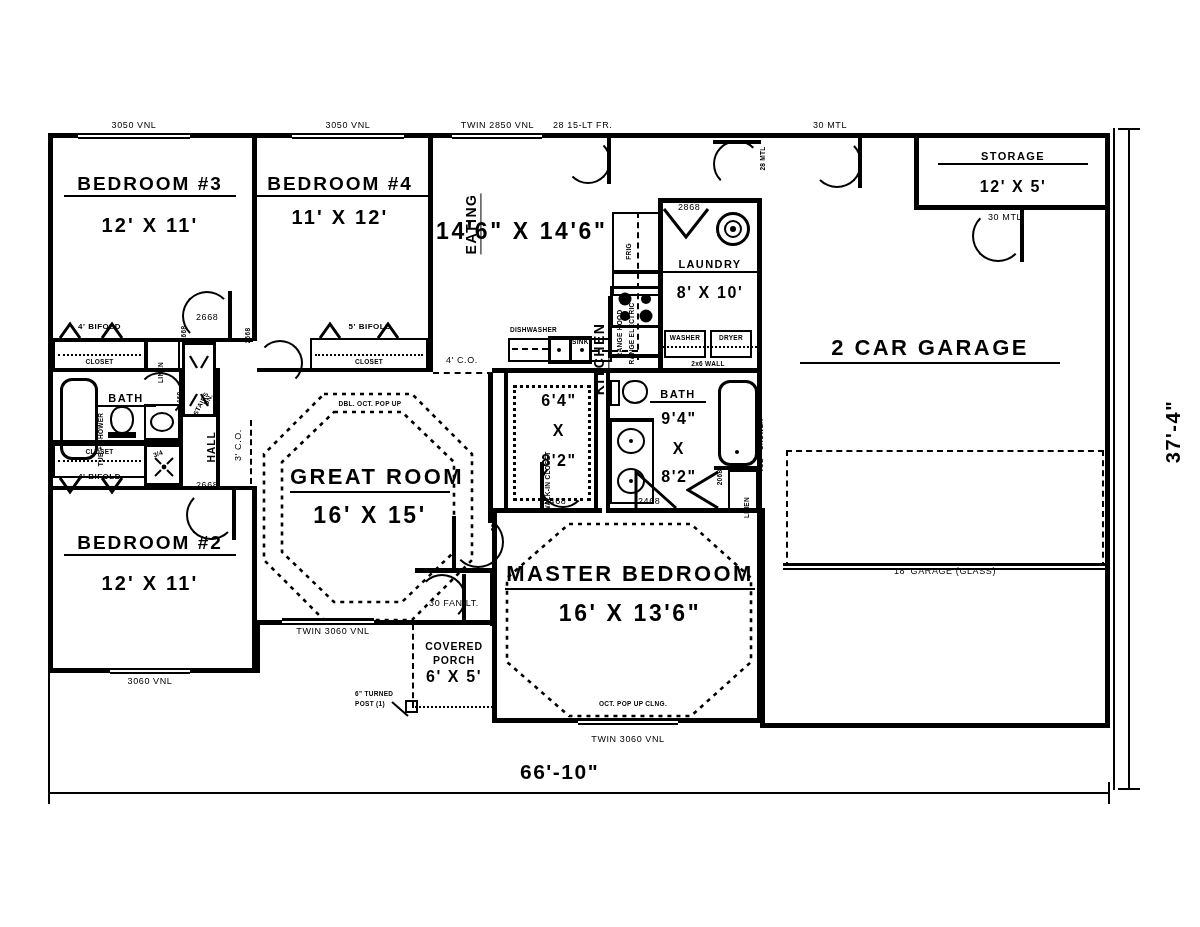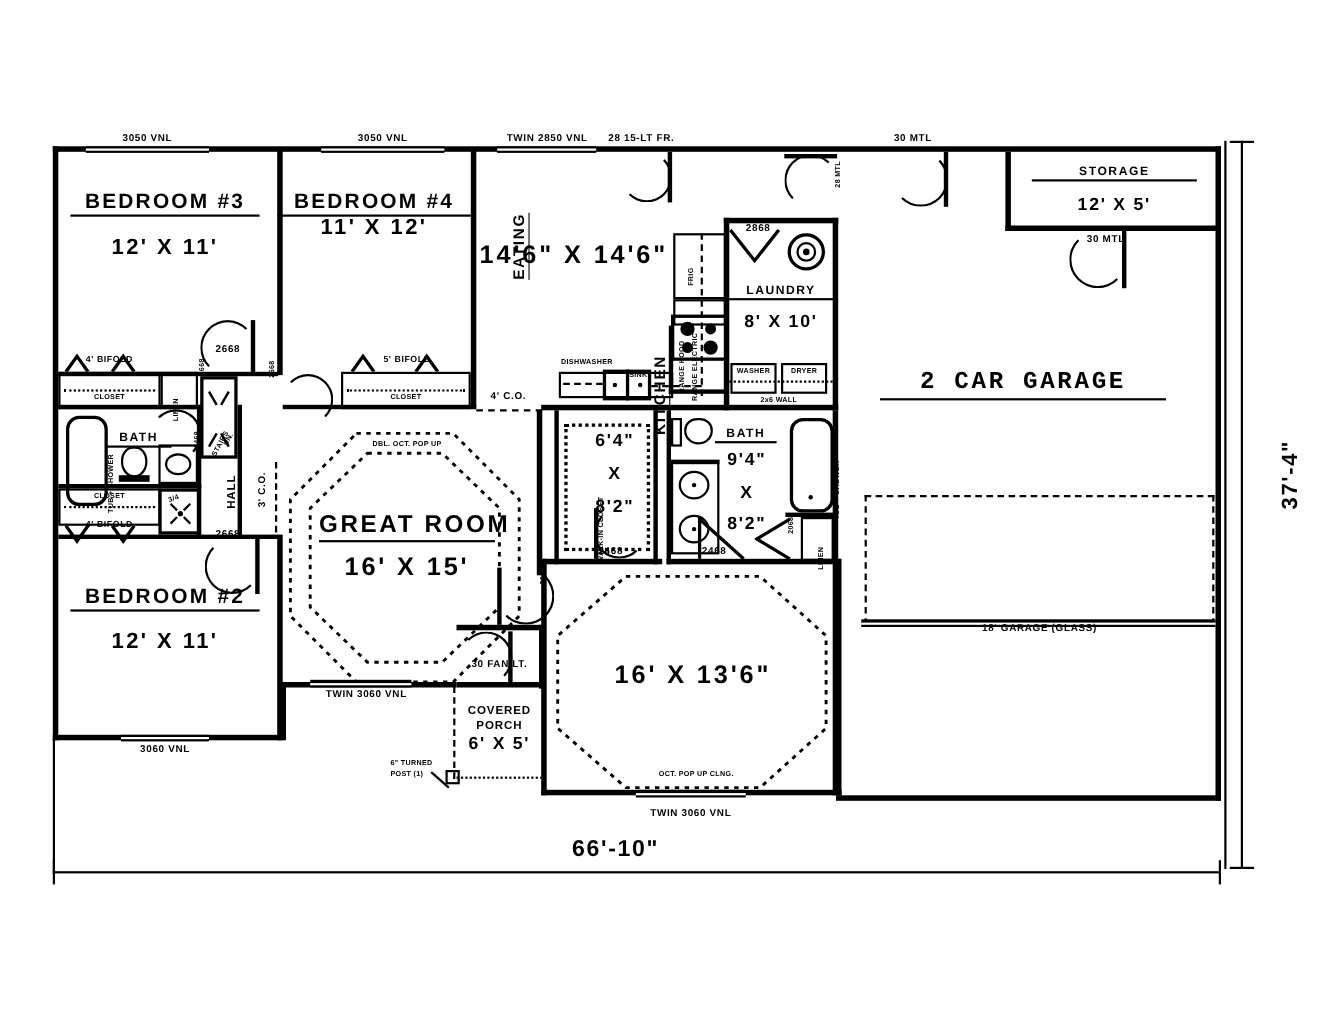--- a/index.html
+++ b/index.html
@@ -19,21 +19,21 @@
     text-align:center;
   }
   .room-dim{font-size:20px;letter-spacing:2.2px;font-weight:700;text-align:center;line-height:1.15;}
   .room-name.big{font-size:22px;letter-spacing:2.4px;}
   .room-dim.big{font-size:23px;letter-spacing:2.6px;}
   .room-name.sm{font-size:11px;letter-spacing:1.4px;}
   .room-dim.sm{font-size:16px;letter-spacing:1.6px;}
 
   .tiny{font-size:8px;font-weight:700;letter-spacing:.5px;}
   .tiny6{font-size:6.5px;font-weight:700;letter-spacing:.3px;}
-  .tiny9{font-size:9px;font-weight:700;letter-spacing:.6px;}
+  .tiny9{font-size:9px;font-weight:400;letter-spacing:.6px;}
   .tiny11{font-size:10.5px;font-weight:700;letter-spacing:.8px;}
   .ctr{text-align:center;}
   .rot90c{transform:rotate(-90deg);}
   .ul{border-bottom:1.6px solid #000;padding-bottom:1px;}
 
   
   .win{position:absolute;background:#000;}
   .win::after{content:"";position:absolute;left:0;right:0;top:50%;height:2px;margin-top:-1px;background:#fff;}
 
   
@@ -183,21 +183,21 @@
   <div class="wall" style="left:252px;top:486px;width:5px;height:187px;"></div>
   <div class="win" style="left:110px;top:668px;width:80px;height:6px;"></div>
   <div class="lbl tiny9 ctr" style="left:100px;top:676px;width:100px;">3060 VNL</div>
   <div class="lbl room-name" style="left:64px;top:532px;width:172px;">BEDROOM #2</div>
   <div class="lbl room-dim" style="left:64px;top:572px;width:172px;">12' X 11'</div>
 
   <div class="wall" style="left:428px;top:136px;width:5px;height:234px;"></div>
   <div class="win" style="left:292px;top:133px;width:112px;height:6px;"></div>
   <div class="lbl tiny9 ctr" style="left:288px;top:120px;width:120px;">3050 VNL</div>
   <div class="lbl room-name" style="left:252px;top:173px;width:176px;">BEDROOM #4</div>
-  <div class="lbl room-dim" style="left:252px;top:196px;width:176px;text-align:center;">11' X 12'</div>
+  <div class="lbl room-dim" style="left:252px;top:206px;width:176px;text-align:center;">11' X 12'</div>
 
   <div class="thin" style="left:310px;top:338px;width:118px;height:34px;"></div>
   <div class="dot-h" style="left:315px;top:354px;width:108px;"></div>
   <div class="lbl tiny6 ctr" style="left:315px;top:358px;width:108px;">CLOSET</div>
   <div class="lbl tiny ctr" style="left:320px;top:322px;width:100px;">5' BIFOLD</div>
   <div class="bifold" style="left:318px;top:318px;">
     <svg width="104" height="20" viewBox="0 0 104 20">
         <polyline points="2,20 12,6 22,20" fill="none" stroke="#000" stroke-width="3"></polyline>
         <polyline points="60,20 70,6 80,20" fill="none" stroke="#000" stroke-width="3"></polyline>
       </svg>
@@ -281,21 +281,21 @@
 
   <div class="wall" style="left:914px;top:138px;width:5px;height:72px;"></div>
   <div class="wall" style="left:914px;top:205px;width:192px;height:5px;"></div>
   <div class="lbl room-name sm" style="left:938px;top:150px;width:150px;">STORAGE</div>
   <div class="lbl room-dim sm" style="left:938px;top:178px;width:150px;">12' X 5'</div>
   <div class="lbl tiny9" style="left:988px;top:212px;">30 MTL</div>
   <div class="arc bl" style="left:972px;top:210px;width:52px;height:52px;"></div>
   <div class="wall" style="left:1020px;top:210px;width:4px;height:52px;"></div>
 
   <div class="wall" style="left:757px;top:373px;width:5px;height:350px;"></div>
-  <div class="lbl room-name big" style="left:800px;top:336px;width:260px;font-family:Liberation Mono, monospace;">2 CAR GARAGE</div>
+  <div class="lbl room-name big" style="left:800px;top:336px;width:260px;">2 CAR GARAGE</div>
   <div class="thin" style="left:786px;top:450px;width:318px;height:118px;border-style:dashed;border-width:2px;"></div>
   <div class="win" style="left:783px;top:563px;width:322px;height:7px;"></div>
   <div class="lbl tiny9 ctr" style="left:840px;top:566px;width:210px;">18' GARAGE (GLASS)</div>
 
   <div class="oct" style="left:262px;top:392px;">
     <svg width="212" height="230" viewBox="0 0 212 230">
       <polygon points="62,2 150,2 210,62 210,168 150,228 62,228 2,168 2,62" fill="none" stroke="#000" stroke-width="2.6" stroke-dasharray="4,5"></polygon>
       <polygon points="72,20 140,20 192,70 192,160 140,210 72,210 20,160 20,70" fill="none" stroke="#000" stroke-width="2.6" stroke-dasharray="4,5"></polygon>
     </svg>
   </div>
@@ -368,20 +368,21 @@
     <svg width="44" height="42" viewBox="0 0 44 42">
         <polyline points="2,40 2,4 42,40" fill="none" stroke="#000" stroke-width="3"></polyline>
       </svg>
   </div>
 
   <div class="oct" style="left:505px;top:522px;">
     <svg width="248" height="196" viewBox="0 0 248 196">
       <polygon points="64,2 186,2 246,56 246,140 186,194 64,194 2,140 2,56" fill="none" stroke="#000" stroke-width="2.6" stroke-dasharray="4,5"></polygon>
     </svg>
   </div>
+  <div class="lbl room-name big" style="left:505px;top:562px;width:250px;">MASTER BEDROOM</div>
   <div class="lbl room-dim big" style="left:505px;top:600px;width:250px;">16' X 13'6"</div>
   <div class="lbl tiny6 ctr" style="left:578px;top:700px;width:110px;">OCT. POP UP CLNG.</div>
   <div class="win" style="left:578px;top:718px;width:100px;height:7px;"></div>
   <div class="lbl tiny9 ctr" style="left:570px;top:734px;width:116px;">TWIN 3060 VNL</div>
   <div class="lbl tiny6" style="left:486px;top:520px;"><span class="rot90c" style="display:inline-block;">2668</span></div>
   <div class="arc br" style="left:452px;top:516px;width:52px;height:52px;"></div>
   <div class="wall" style="left:452px;top:516px;width:4px;height:52px;"></div>
 
   <div class="wall" style="left:488px;top:373px;width:5px;height:150px;"></div>
   <div class="wall" style="left:415px;top:568px;width:80px;height:5px;"></div>

